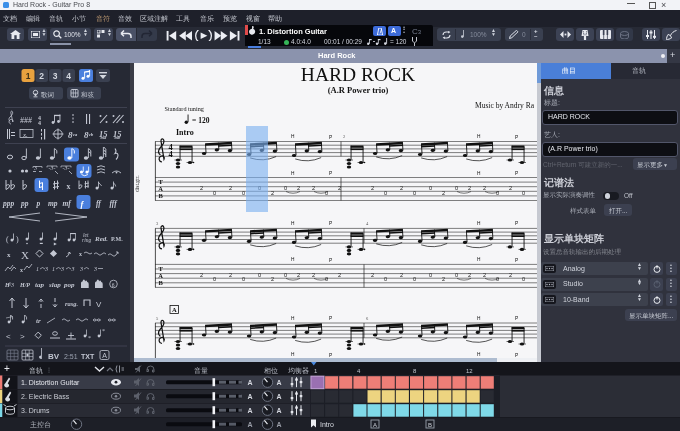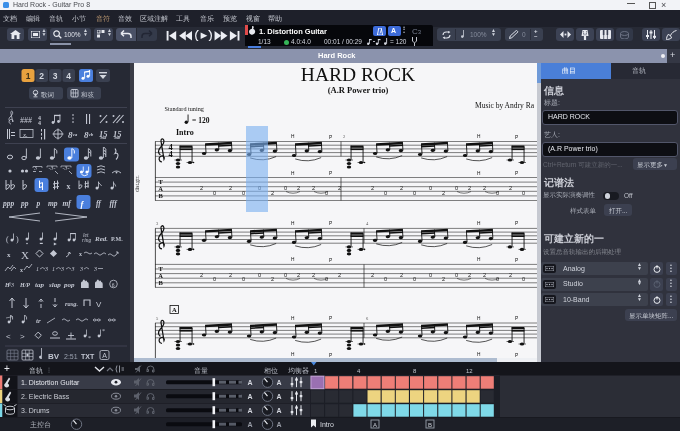--- a/index.html
+++ b/index.html
@@ -782,21 +782,21 @@
 <div class="abs" style="left:633px;top:158px;width:44px;height:12px;background:#3c4050;border-radius:3px;"></div>
 <div class="t" style="left:637px;top:160.5px;font-size:6.5px;color:#c6cad2;">显示更多<span style="font-size:5px;">▼</span></div>
 <div class="t" style="left:544px;top:176px;font-size:10px;font-weight:bold;color:#ccced6;">记谱法</div>
 <div class="t" style="left:543px;top:191px;font-size:6.5px;color:#a8acb6;">显示实际演奏调性</div>
 <div class="abs" style="left:603px;top:191.5px;width:16px;height:8.5px;background:#181a21;border-radius:4.5px;"></div>
 <div class="abs" style="left:604.5px;top:193px;width:5.5px;height:5.5px;border-radius:3px;background:#cfd3db;"></div>
 <div class="t" style="left:624px;top:192px;font-size:6.5px;color:#c0c4cc;">Off</div>
 <div class="t" style="left:570px;top:207px;font-size:6.5px;color:#a8acb6;">样式表单</div>
 <div class="abs" style="left:604px;top:204px;width:28px;height:12px;background:#3c4050;border-radius:3px;"></div>
 <div class="t" style="left:609px;top:206.5px;font-size:6.5px;color:#c6cad2;">打开...</div>
-<div class="t" style="left:544px;top:232px;font-size:10px;font-weight:bold;color:#ccced6;">可建立新的一</div>
+<div class="t" style="left:544px;top:232px;font-size:10px;font-weight:bold;color:#ccced6;">显示单块矩阵</div>
 <div class="t" style="left:543px;top:248px;font-size:6.5px;color:#84878f;">设置总音轨输出的后期处理</div>
 
 <div class="abs" style="left:541px;top:262px;width:107px;height:13px;background:#3d414d;border-radius:2px;"></div>
 <div class="abs" style="left:543px;top:264px;width:13px;height:9px;background:#15161d;border-radius:2px;"></div>
 <svg class="abs" style="left:545px;top:266px;" width="9" height="5" viewBox="0 0 9 5">
         <rect x="0" y="0" width="9" height="5" rx="1" fill="none" stroke="#b9bdc7" stroke-width="0.8"></rect>
         <circle cx="2" cy="2.5" r="0.7" fill="#b9bdc7"></circle>
         <circle cx="4.5" cy="2.5" r="0.7" fill="#b9bdc7"></circle>
         <circle cx="7" cy="2.5" r="0.7" fill="#b9bdc7"></circle>
       </svg>

